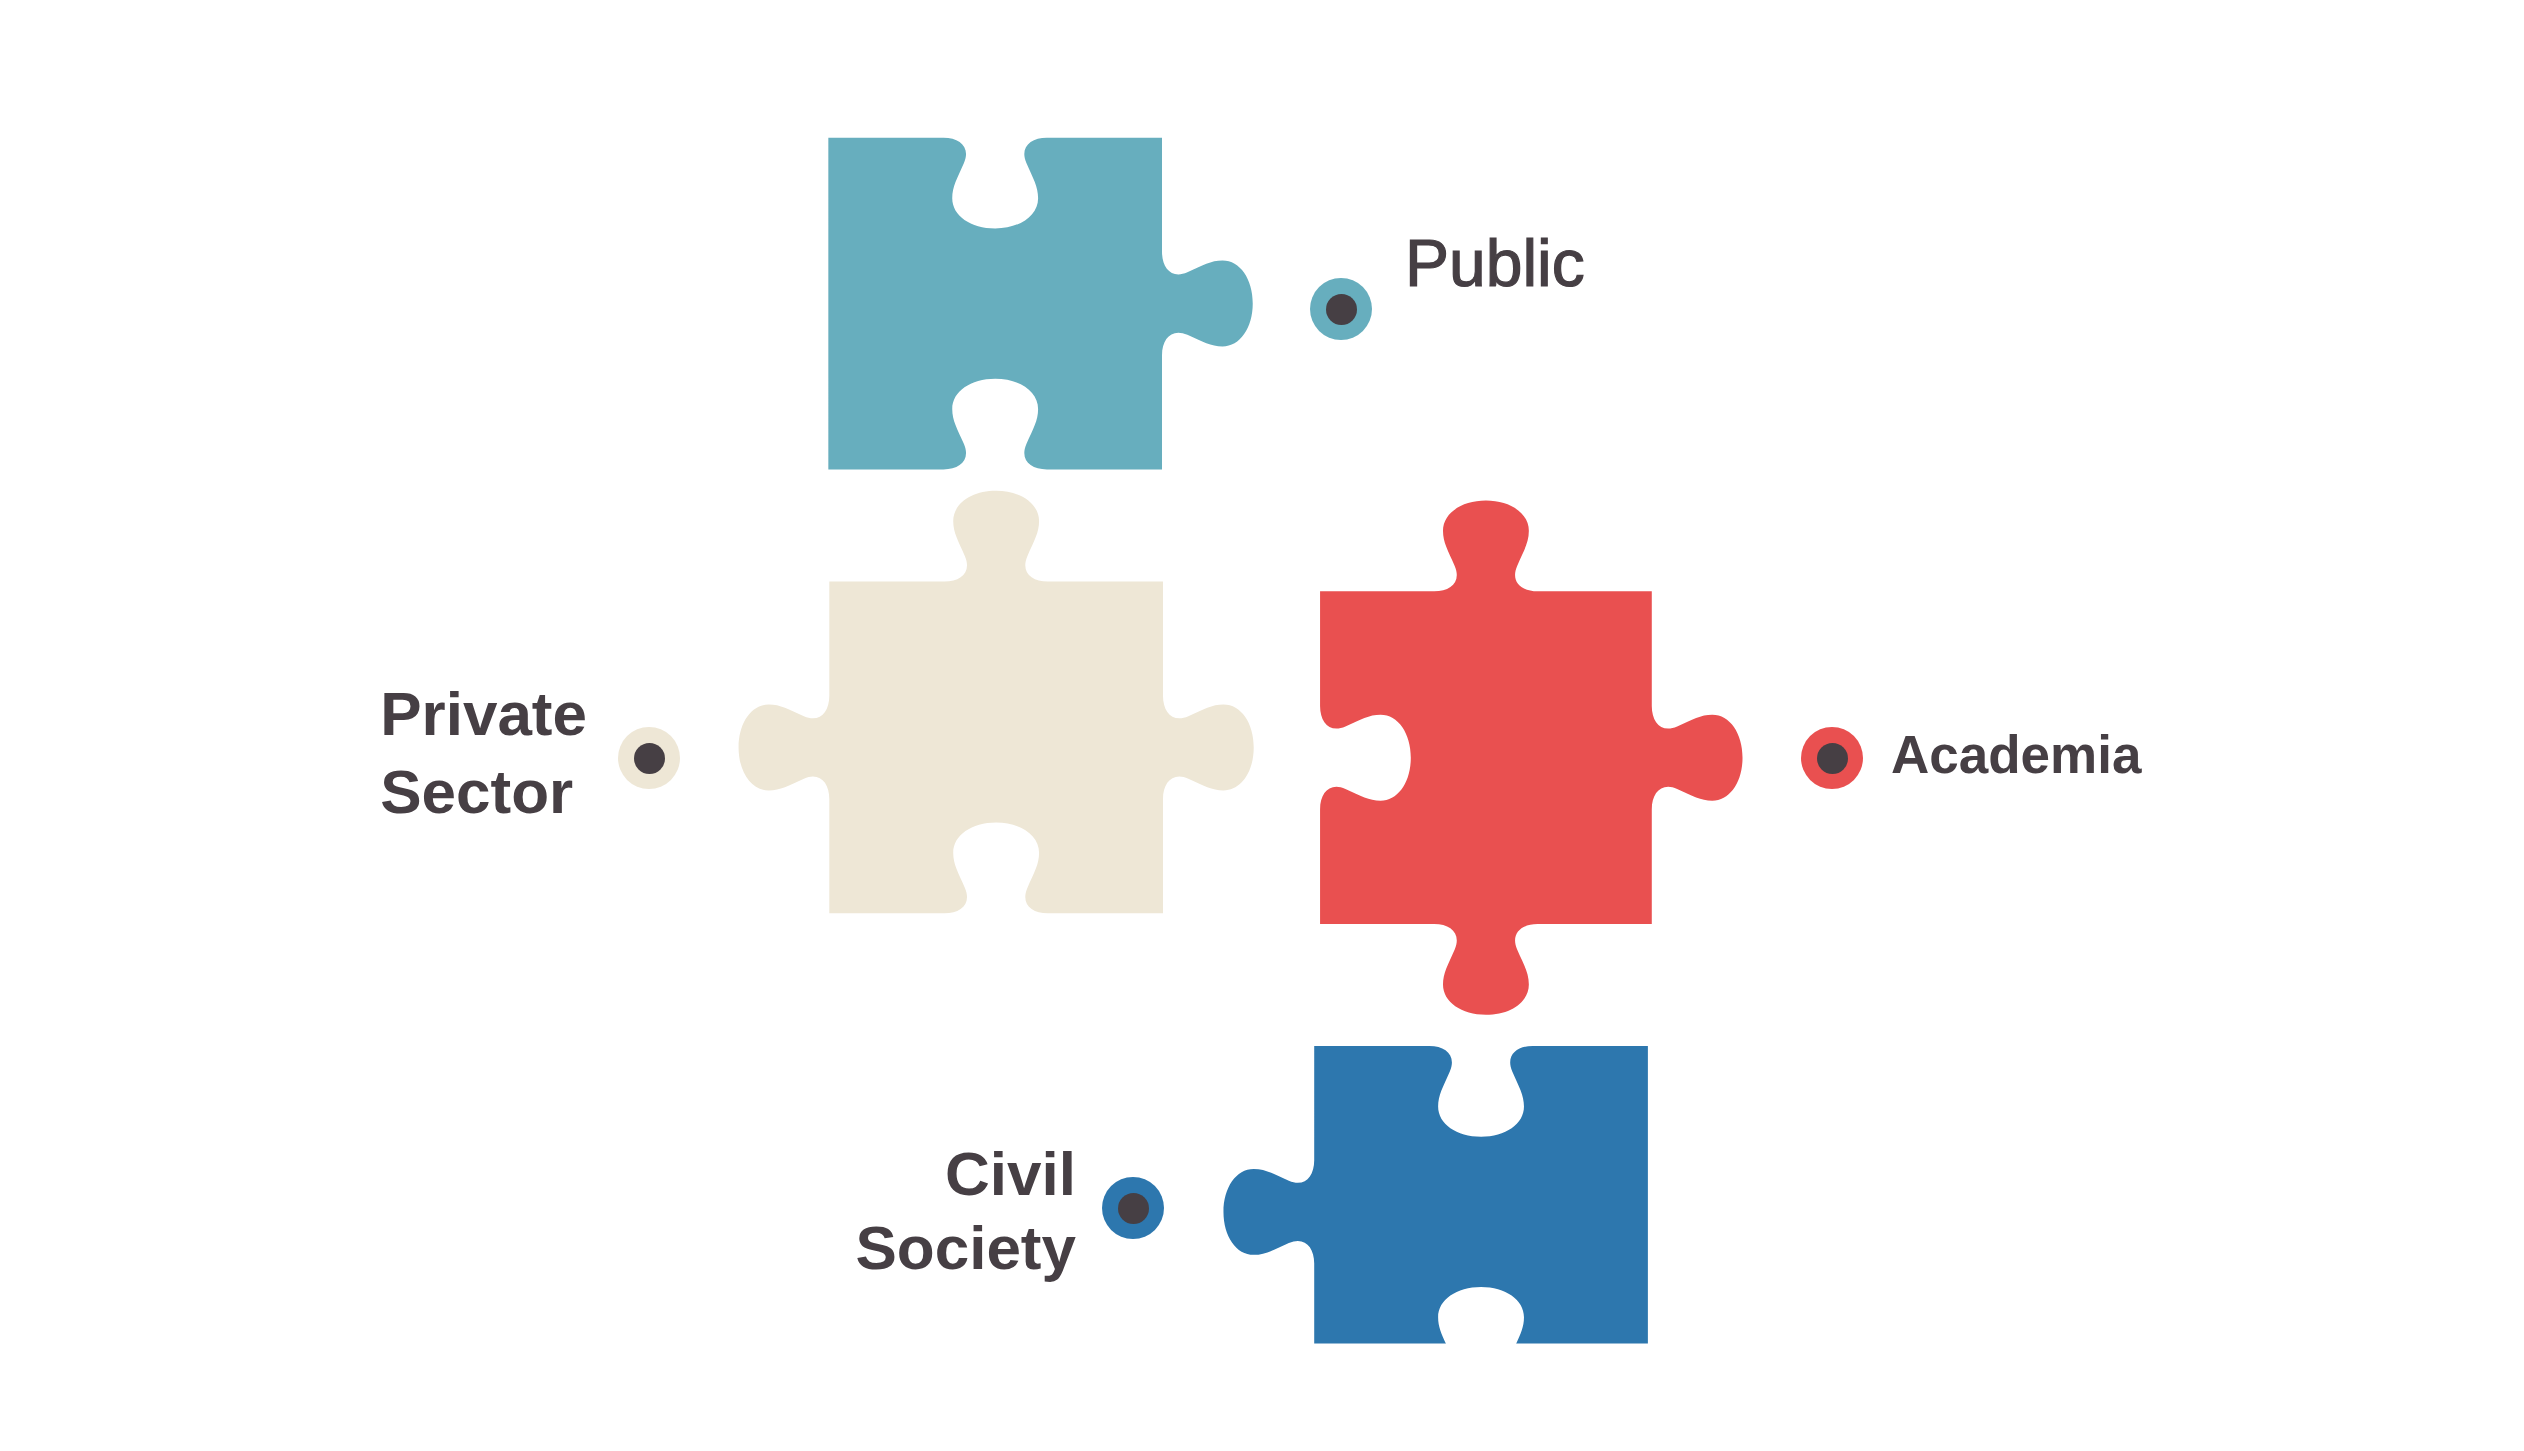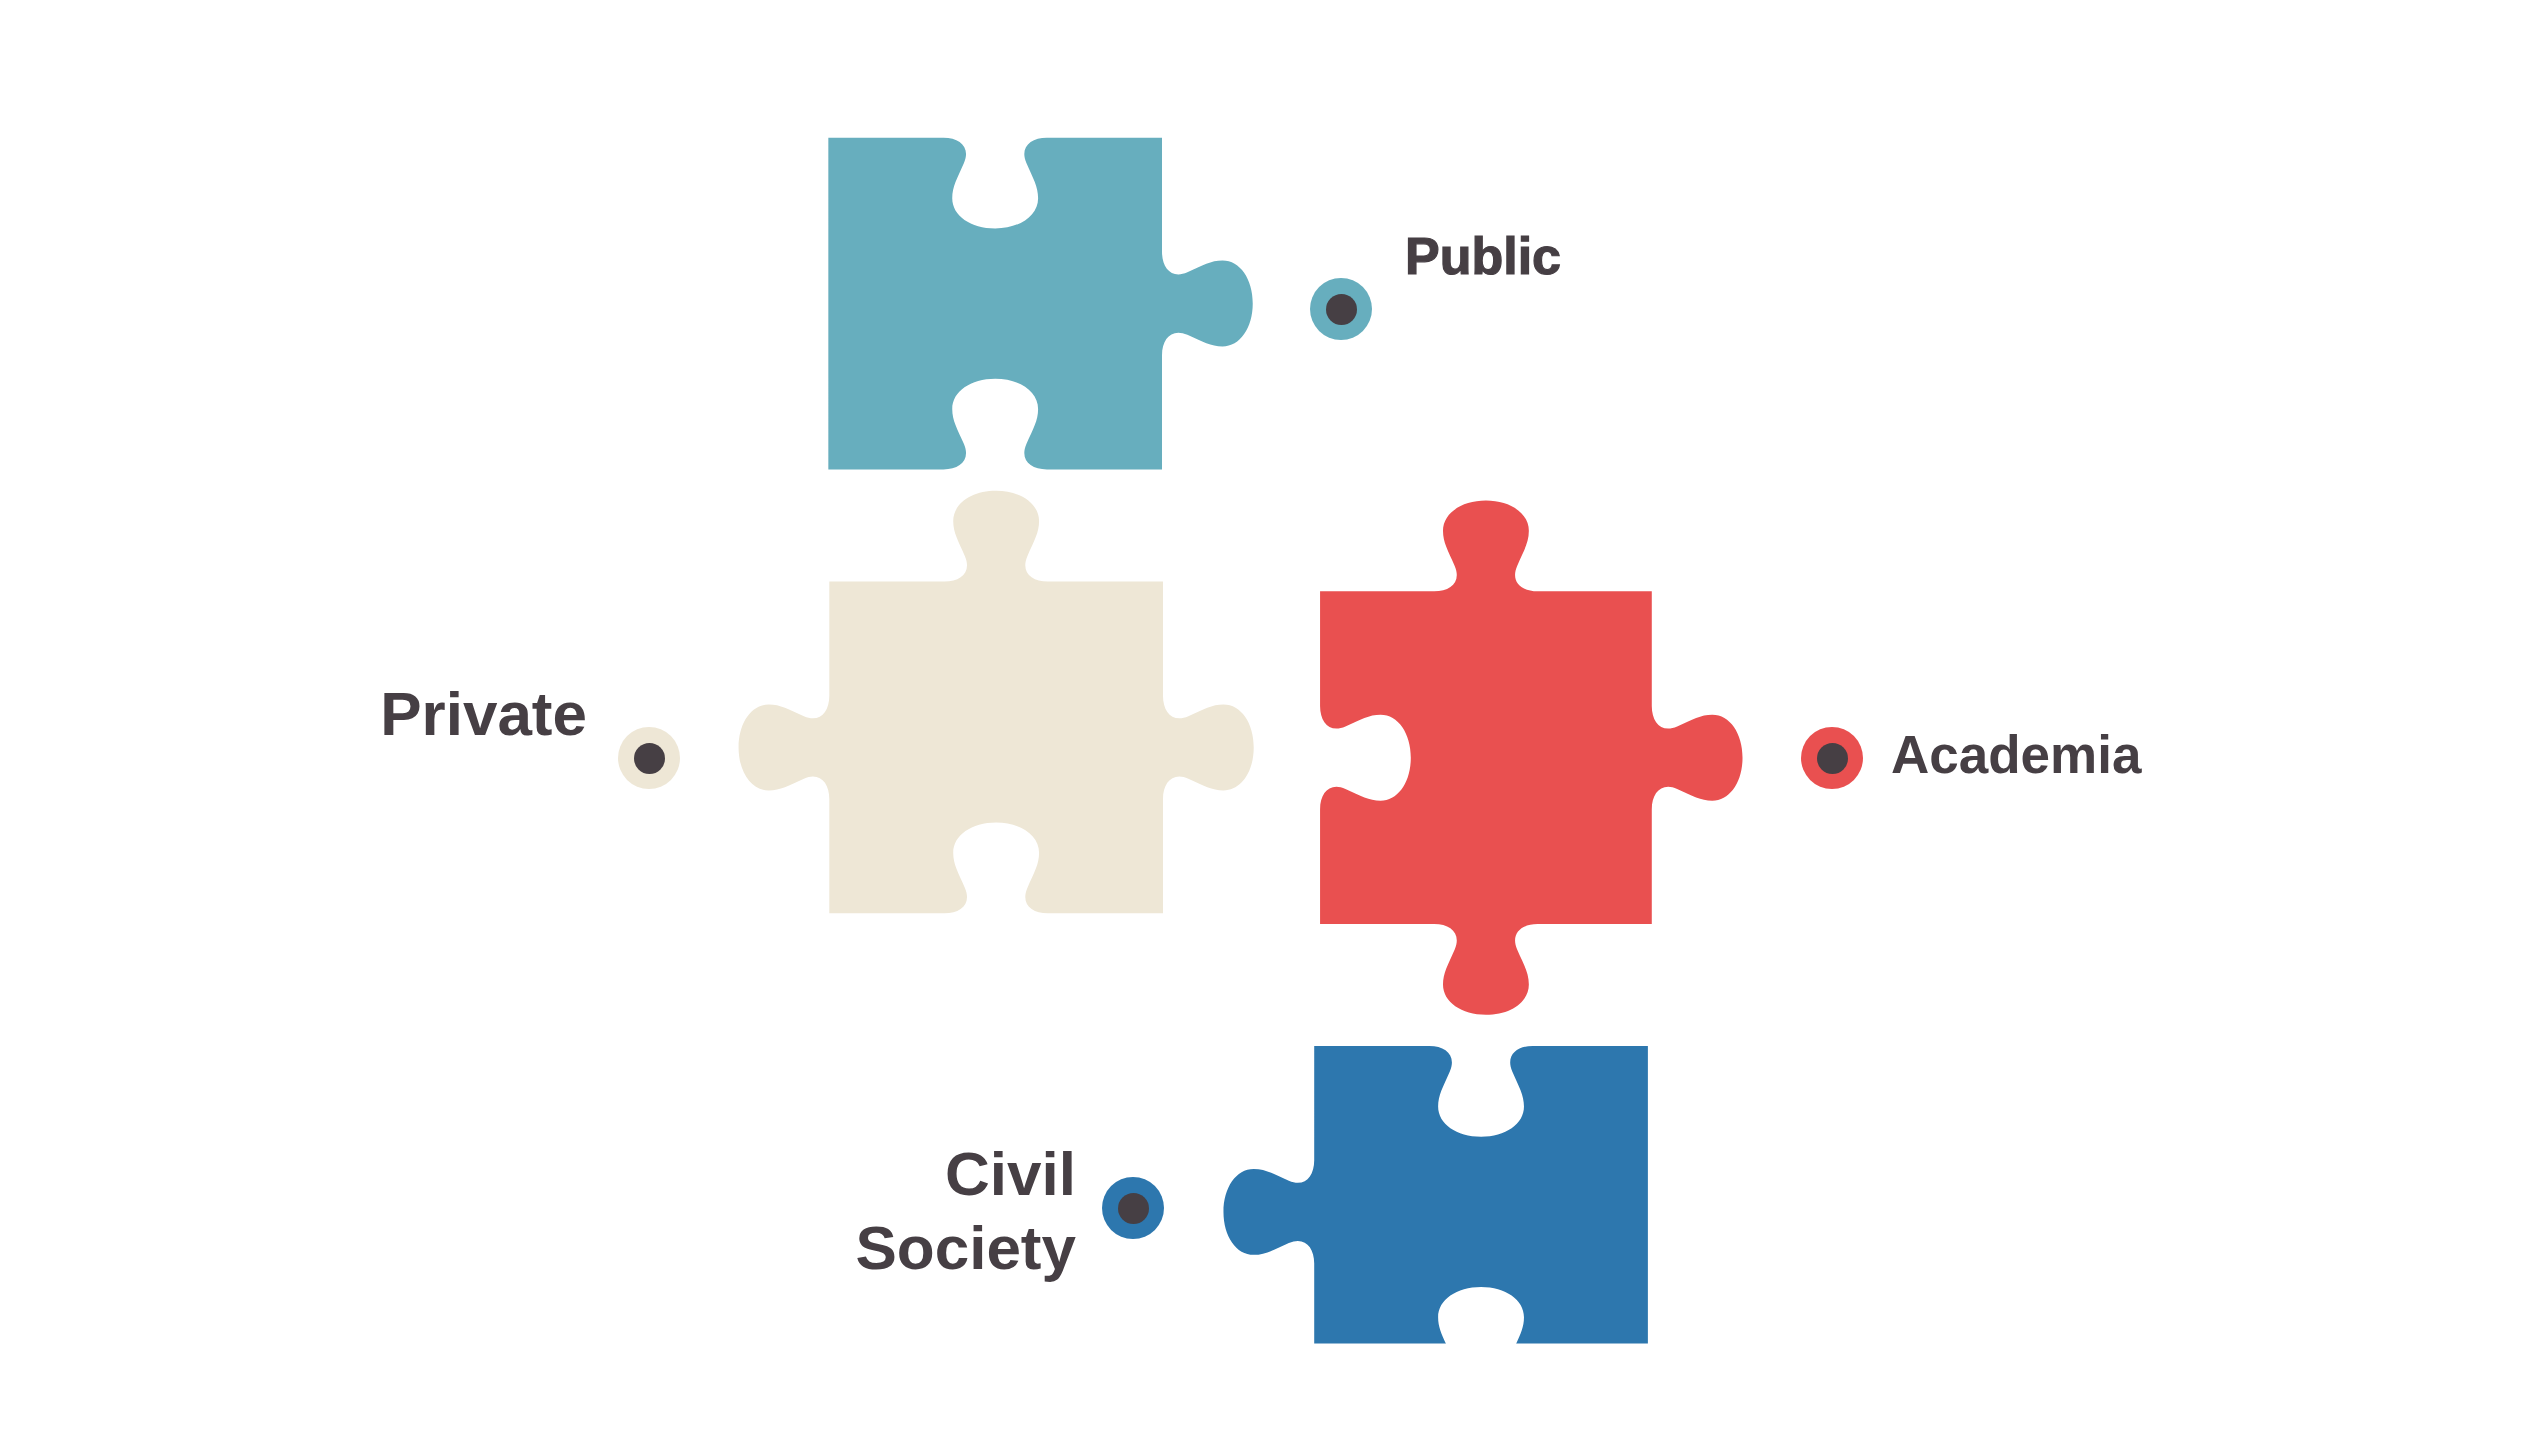--- a/index.html
+++ b/index.html
@@ -1,21 +1,21 @@
 <!DOCTYPE html>
 <html><head>
 <meta charset="utf-8">
 <style>
   html, body { margin: 0; padding: 0; background: #ffffff; }
   body { width: 2525px; height: 1452px; position: relative; overflow: hidden;
          font-family: "Liberation Sans", "DejaVu Sans", sans-serif; }
   #canvas { position: absolute; left: 0; top: 0; width: 2525px; height: 1452px; }
   .label { position: absolute; color: #463f44; font-weight: bold; line-height: 1; white-space: nowrap; }
   .label .line { display: block; }
-  .label-public { left: 1405px; top: 230px; font-size: 52px; font-weight: bold; letter-spacing: 0px; }
+  .label-public { left: 1405px; top: 230px; font-size: 66px; font-weight: normal; letter-spacing: 0px; }
   .label-public .line { height: 87px; -webkit-text-stroke: 1.2px #463f44; }
   .label-private { right: calc(2525px - 587px); top: 683px; font-size: 62px; text-align: left; }
   .label-private .line { height: 78px; }
   .label-academia { left: 1891px; top: 728px; font-size: 53px; }
   .label-civil { right: calc(2525px - 1076px); top: 1143px; font-size: 62px; text-align: right; }
   .label-civil .line { height: 74px; }
   .dot { position: absolute; width: 62px; height: 62px; border-radius: 50%; box-sizing: border-box; }
   .dot .core { position: absolute; left: 15.6px; top: 15.6px; width: 31px; height: 31px; border-radius: 50%; }
 </style>
 </head>
@@ -44,20 +44,21 @@
 </div>
 <div class="dot" style="left: 1102px; top: 1177px; background: rgb(45, 119, 174);">
   <div class="core" style="background: rgb(70, 63, 68);"></div>
 </div>
 
 <div class="label label-public">
   <span class="line">Public</span>
 </div>
 <div class="label label-private">
   <span class="line">Private</span>
+  <span class="line">Sector</span>
 </div>
 <div class="label label-academia">
   <span class="line">Academia</span>
 </div>
 <div class="label label-civil">
   <span class="line">Civil</span>
   <span class="line">Society</span>
 </div>
 
 

